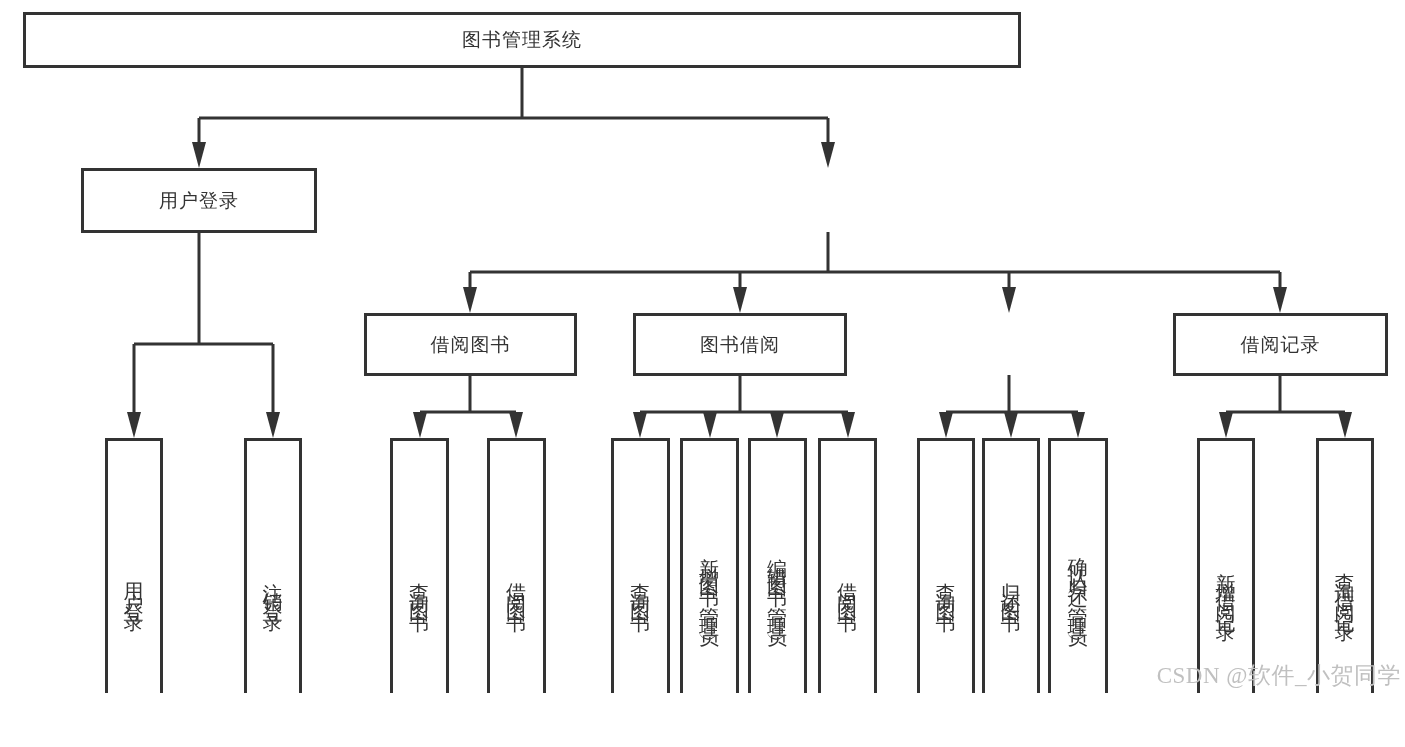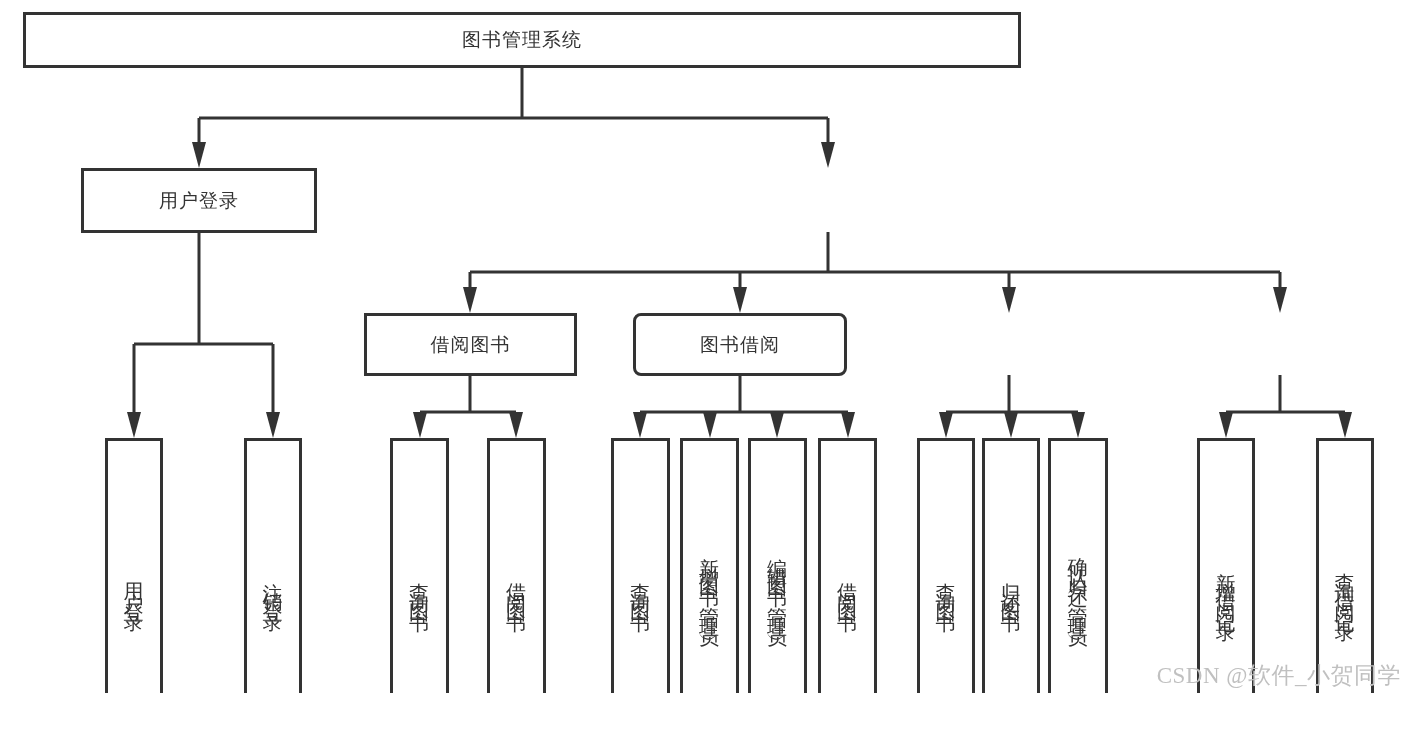--- a/index.html
+++ b/index.html
@@ -99,22 +99,25 @@
     <span>图书管理系统</span>
   </div>
 
   <div class="node hnode" style="left:81px; top:168px; width:236px; height:65px;">
     <span>用户登录</span>
   </div>
 
   <div class="node hnode" style="left:364px; top:313px; width:213px; height:63px;">
     <span>借阅图书</span>
   </div>
-  <div class="node hnode" style="left:633px; top:313px; width:214px; height:63px;border-radius:8px;">
+  <div class="node hnode" style="left:633px; top:313px; width:214px; height:63px;">
     <span>图书借阅</span>
+  </div>
+  <div class="node hnode" style="left:1173px; top:313px; width:215px; height:63px;">
+    <span>借阅记录</span>
   </div>
 
   <div class="node leaf" style="left:105px; top:438px; width:58px; height:297px;">
     <span class="vtext">用户登录</span>
   </div>
   <div class="node leaf" style="left:244px; top:438px; width:58px; height:297px;">
     <span class="vtext">注销登录</span>
   </div>
 
   <div class="node leaf" style="left:390px; top:438px; width:59px; height:297px;">

